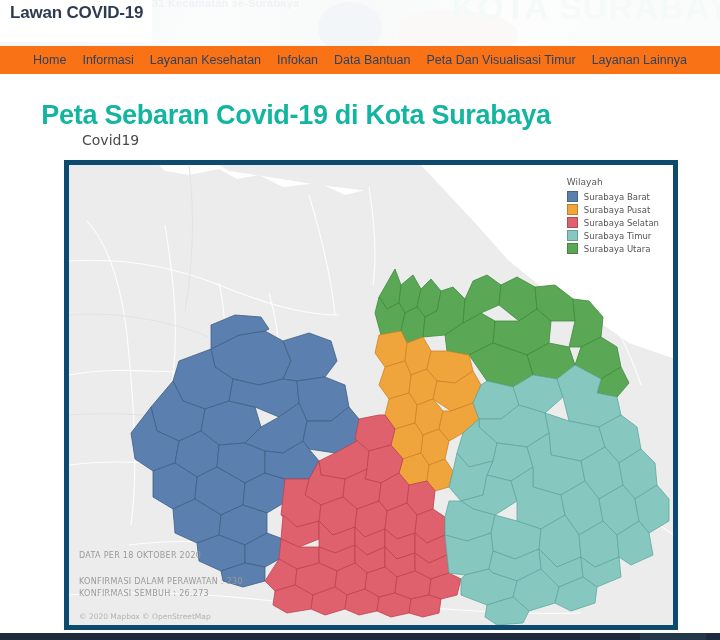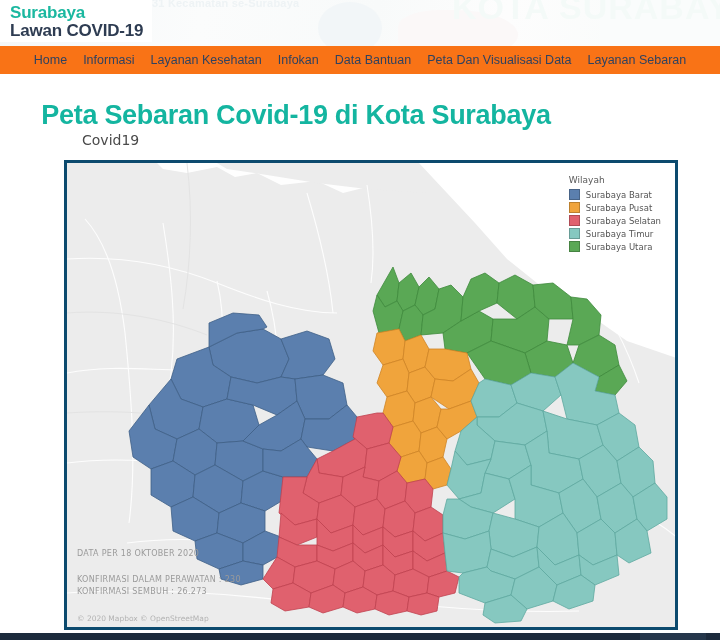--- a/index.html
+++ b/index.html
@@ -122,21 +122,21 @@
     font-size: 14px;
     color: #4a4a4a;
     font-family: "DejaVu Sans", sans-serif;
   }
 
   .map-frame {
     position: absolute;
     left: 64px; top: 160px;
     width: 614px; height: 470px;
     background: #eeeeee;
-    border: 3px solid #0c4a6e;
+    border: 5px solid #0c4a6e;
     box-sizing: border-box;
     overflow: hidden;
   }
   .map-canvas {
     position: absolute;
     inset: 0;
     background: #ececec;
   }
   
   .basemap-lines { position:absolute; inset:0; }
@@ -213,32 +213,31 @@
 
 <div class="bg-banner">
   <div class="bg-blob-a"></div>
   <div class="bg-blob-b"></div>
   <div class="bg-blob-c"></div>
   <div class="bg-ghost-left">31 Kecamatan se-Surabaya</div>
   <div class="bg-ghost-right">KOTA SURABAYA</div>
 </div>
 
 <div class="logo">
-  <div class="logo-line1">Surabaya</div>
   <div class="logo-line2">Lawan COVID-19</div>
 </div>
 
 <nav class="navbar">
   <div class="nav-item">Home</div>
   <div class="nav-item">Informasi</div>
   <div class="nav-item">Layanan Kesehatan</div>
   <div class="nav-item">Infokan</div>
   <div class="nav-item">Data Bantuan</div>
-  <div class="nav-item">Peta Dan Visualisasi Data</div>
-  <div class="nav-item">Layanan Sebaran</div>
+  <div class="nav-item">Peta Dan Visualisasi Timur</div>
+  <div class="nav-item">Layanan Lainnya</div>
 </nav>
 
 <h1 class="page-title">Peta Sebaran Covid-19 di Kota Surabaya</h1>
 
 <div class="viz-label">Covid19</div>
 
 <div class="map-frame">
   <div class="map-canvas">
 
     <svg class="basemap-lines" width="612" height="468" viewBox="0 0 612 468">

